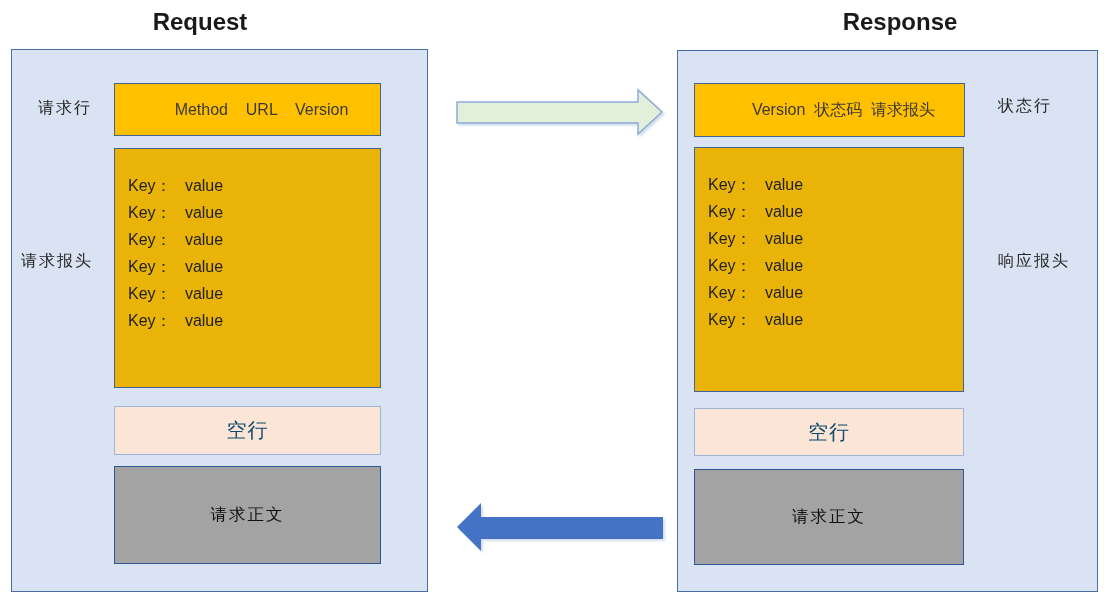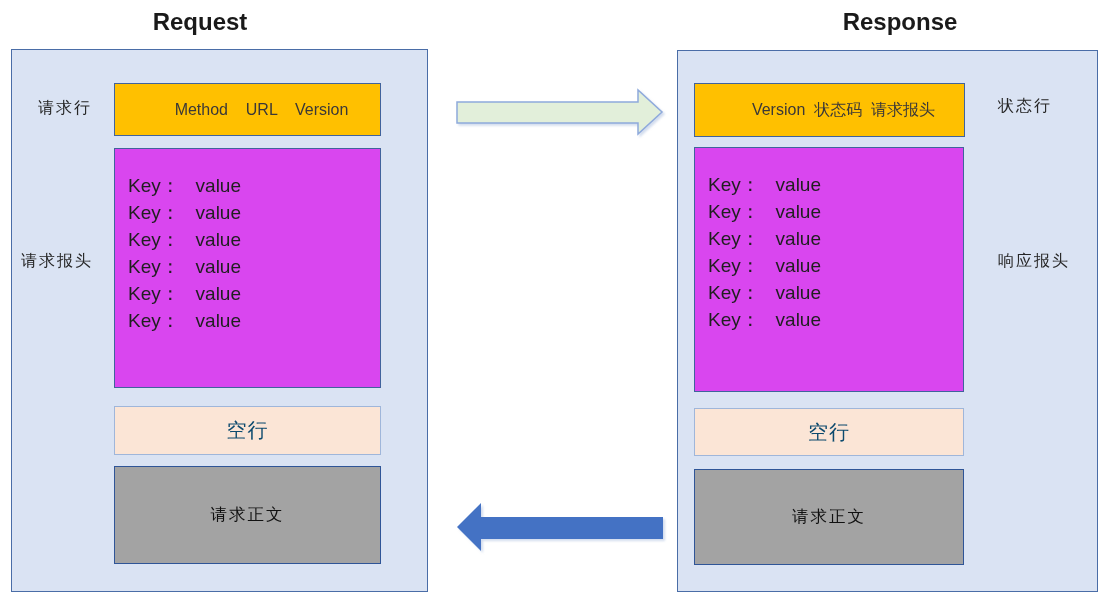--- a/index.html
+++ b/index.html
@@ -18,22 +18,22 @@
   }
   .panel-left{left:11px;top:49px;width:417px;height:543px;}
   .panel-right{left:677px;top:50px;width:421px;height:542px;}
   .box{position:absolute;box-sizing:border-box;}
   .orange{
     background:#FFC000;border:1px solid #41639C;
     display:flex;align-items:center;justify-content:center;
     font-size:16px;color:#3B3838;white-space:pre;padding-left:28px;
   }
   .green{
-    background:#d946ef;border:1px solid #41639C;
-    padding:23px 0 0 13px;font-size:19px;color:#1f1f1f;
+    background:#eab308;border:1px solid #41639C;
+    padding:23px 0 0 13px;font-size:16px;color:#1f1f1f;
   }
   .kv{line-height:27px;white-space:pre;}
   .peach{
     background:#FBE5D6;border:1px solid #9FB6DA;
     display:flex;align-items:center;justify-content:center;
     font-size:20px;color:#0c4a6e;letter-spacing:1px;
   }
   .blue{
     background:#a3a3a3;border:1px solid #2F5597;
     display:flex;align-items:center;justify-content:center;

